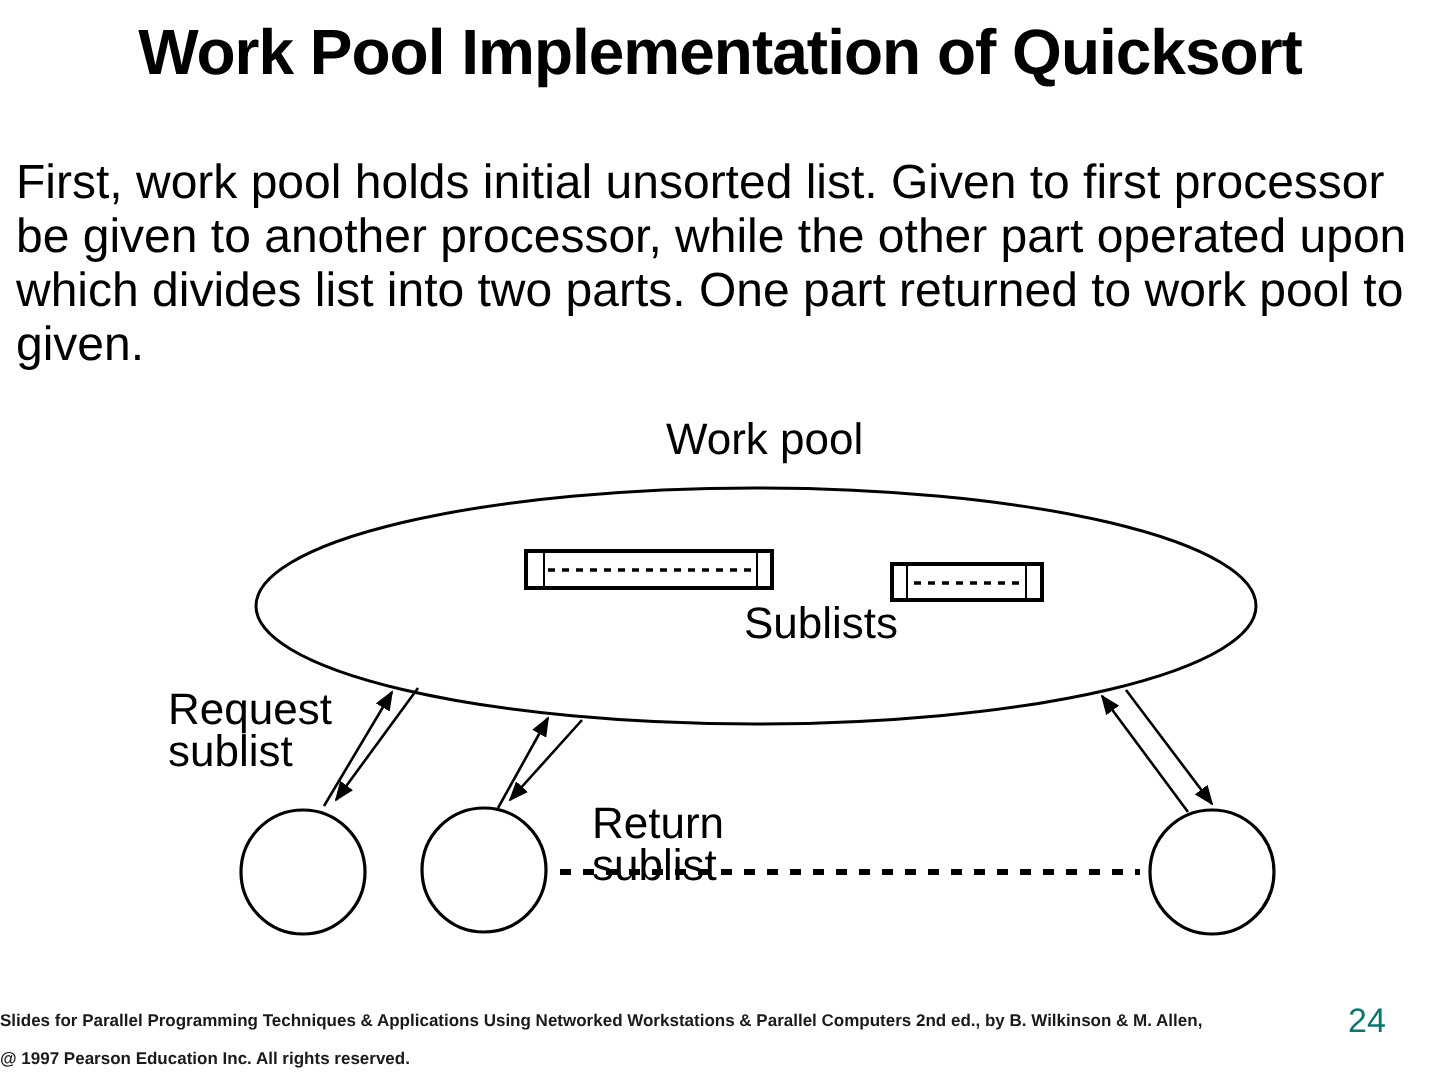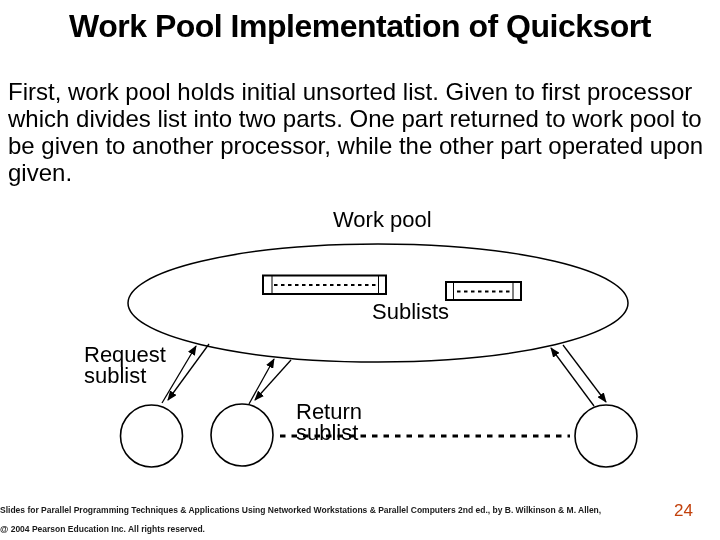--- a/index.html
+++ b/index.html
@@ -35,34 +35,34 @@
   .lbl-return   { left: 296px; top: 377px; margin-top: 24px; }
   .lbl-slave    { left: 357px; top: 446px; }
   .footer {
     position: absolute; left: 0; top: 501px; width: 720px;
     text-align: left;
     font-size: 8.5px; font-weight: bold; line-height: 19px;
     color: #1a1a1a;
   }
   .page-number {
     position: absolute; left: 674px; top: 501px;
-    font-size: 17px; color: #c2410c;
+    font-size: 17px; color: #0f766e;
   }
 </style>
 </head>
 <body>
 
 <div class="slide">
 
   <div class="title">Work Pool Implementation of Quicksort</div>
 
   <div class="body-text">
     <div class="line">First, work pool holds initial unsorted list. Given to first processor</div>
+    <div class="line">be given to another processor, while the other part operated upon</div>
     <div class="line">which divides list into two parts. One part returned to work pool to</div>
-    <div class="line">be given to another processor, while the other part operated upon</div>
     <div class="line">given.</div>
   </div>
 
   <svg class="diagram" width="720" height="540" viewBox="0 0 720 540" fill="none" stroke="#000">
     <defs>
       <marker id="arrow" viewBox="0 0 10 8" refX="9" refY="4" markerWidth="10" markerHeight="8" orient="auto" markerUnits="userSpaceOnUse">
         <path d="M0,0 L10,4 L0,8 z" fill="#000" stroke="none"></path>
       </marker>
     </defs>
 
@@ -114,18 +114,18 @@
   </div>
 
   <div class="dlabel lbl-return">
     <span>Return</span><br>
     <span>sublist</span>
   </div>
 
 
   <div class="footer">
     <div>Slides for Parallel Programming Techniques &amp; Applications Using Networked Workstations &amp; Parallel Computers 2nd ed., by B. Wilkinson &amp; M. Allen,</div>
-    <div>@ 2004 Pearson Education Inc. All rights reserved.</div>
+    <div>@ 1997 Pearson Education Inc. All rights reserved.</div>
   </div>
 
   <div class="page-number">24</div>
 
 </div>
 
 </body></html>

